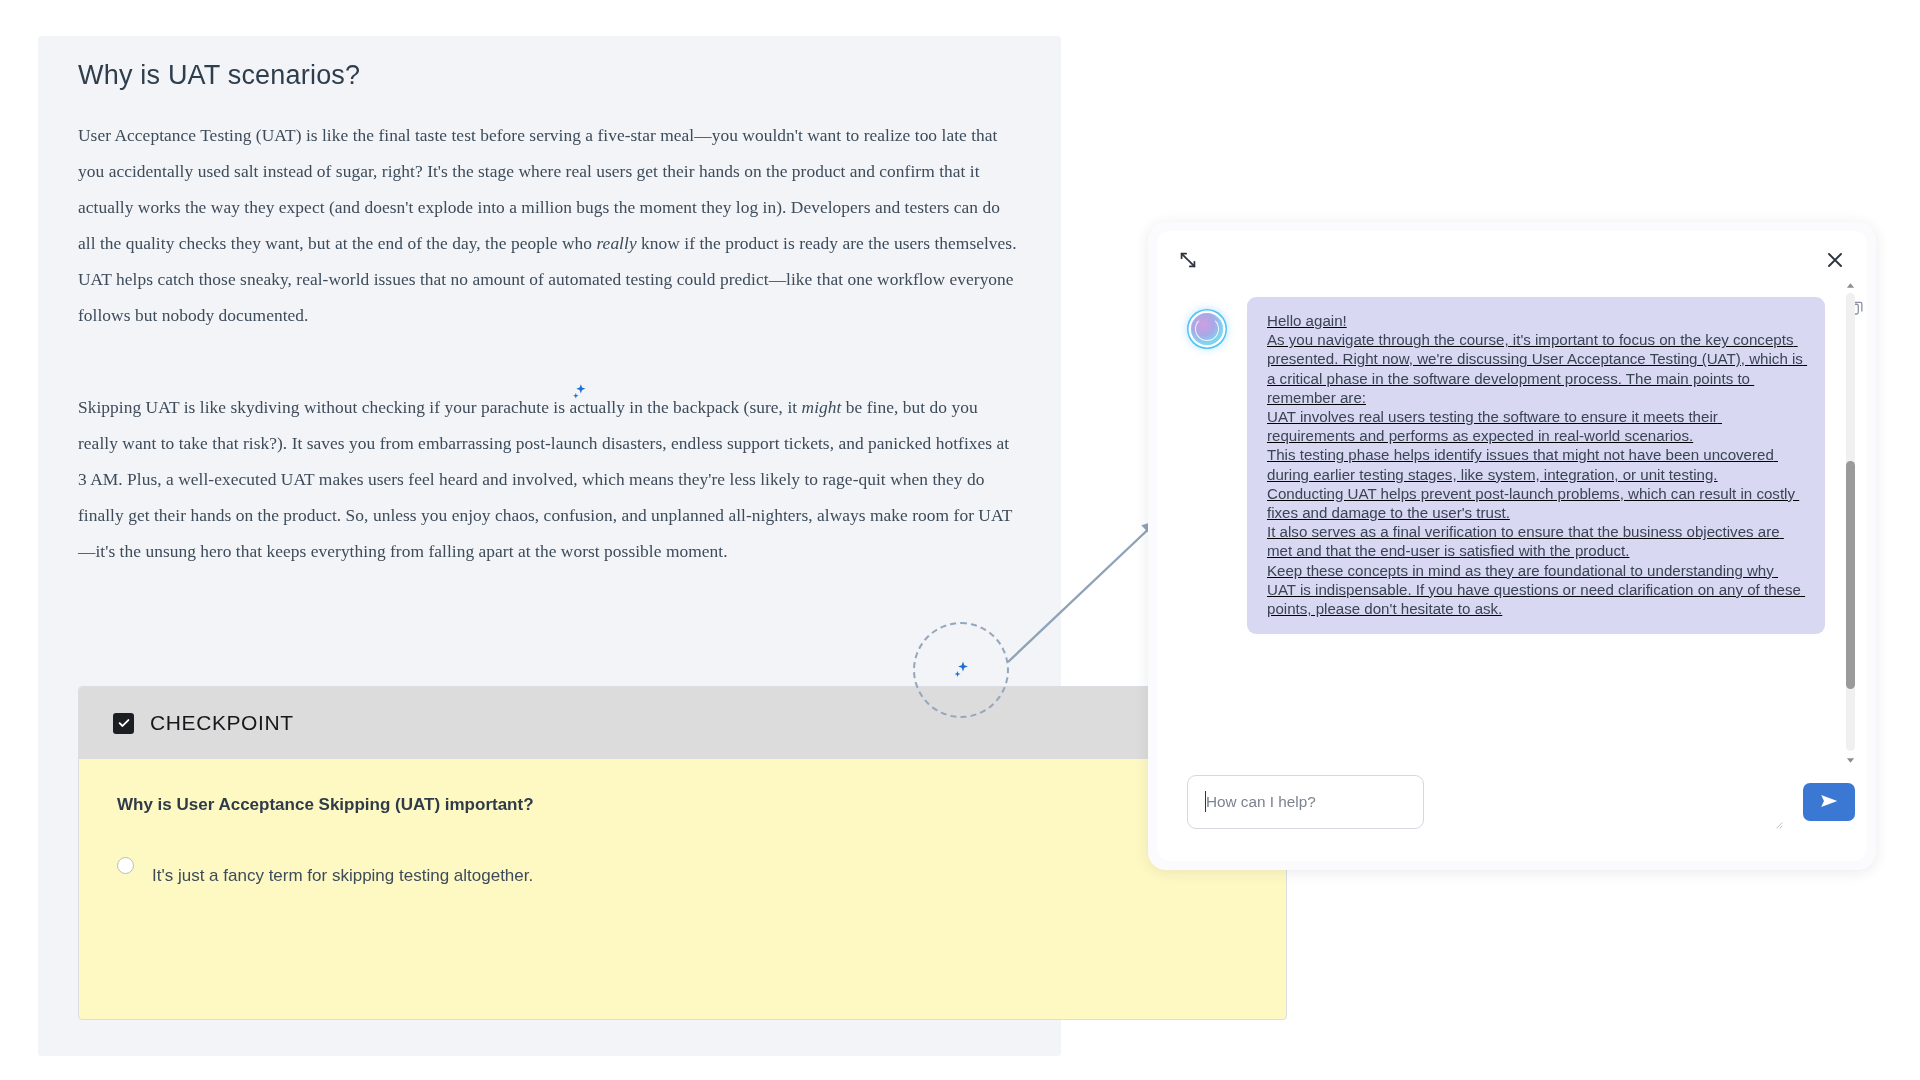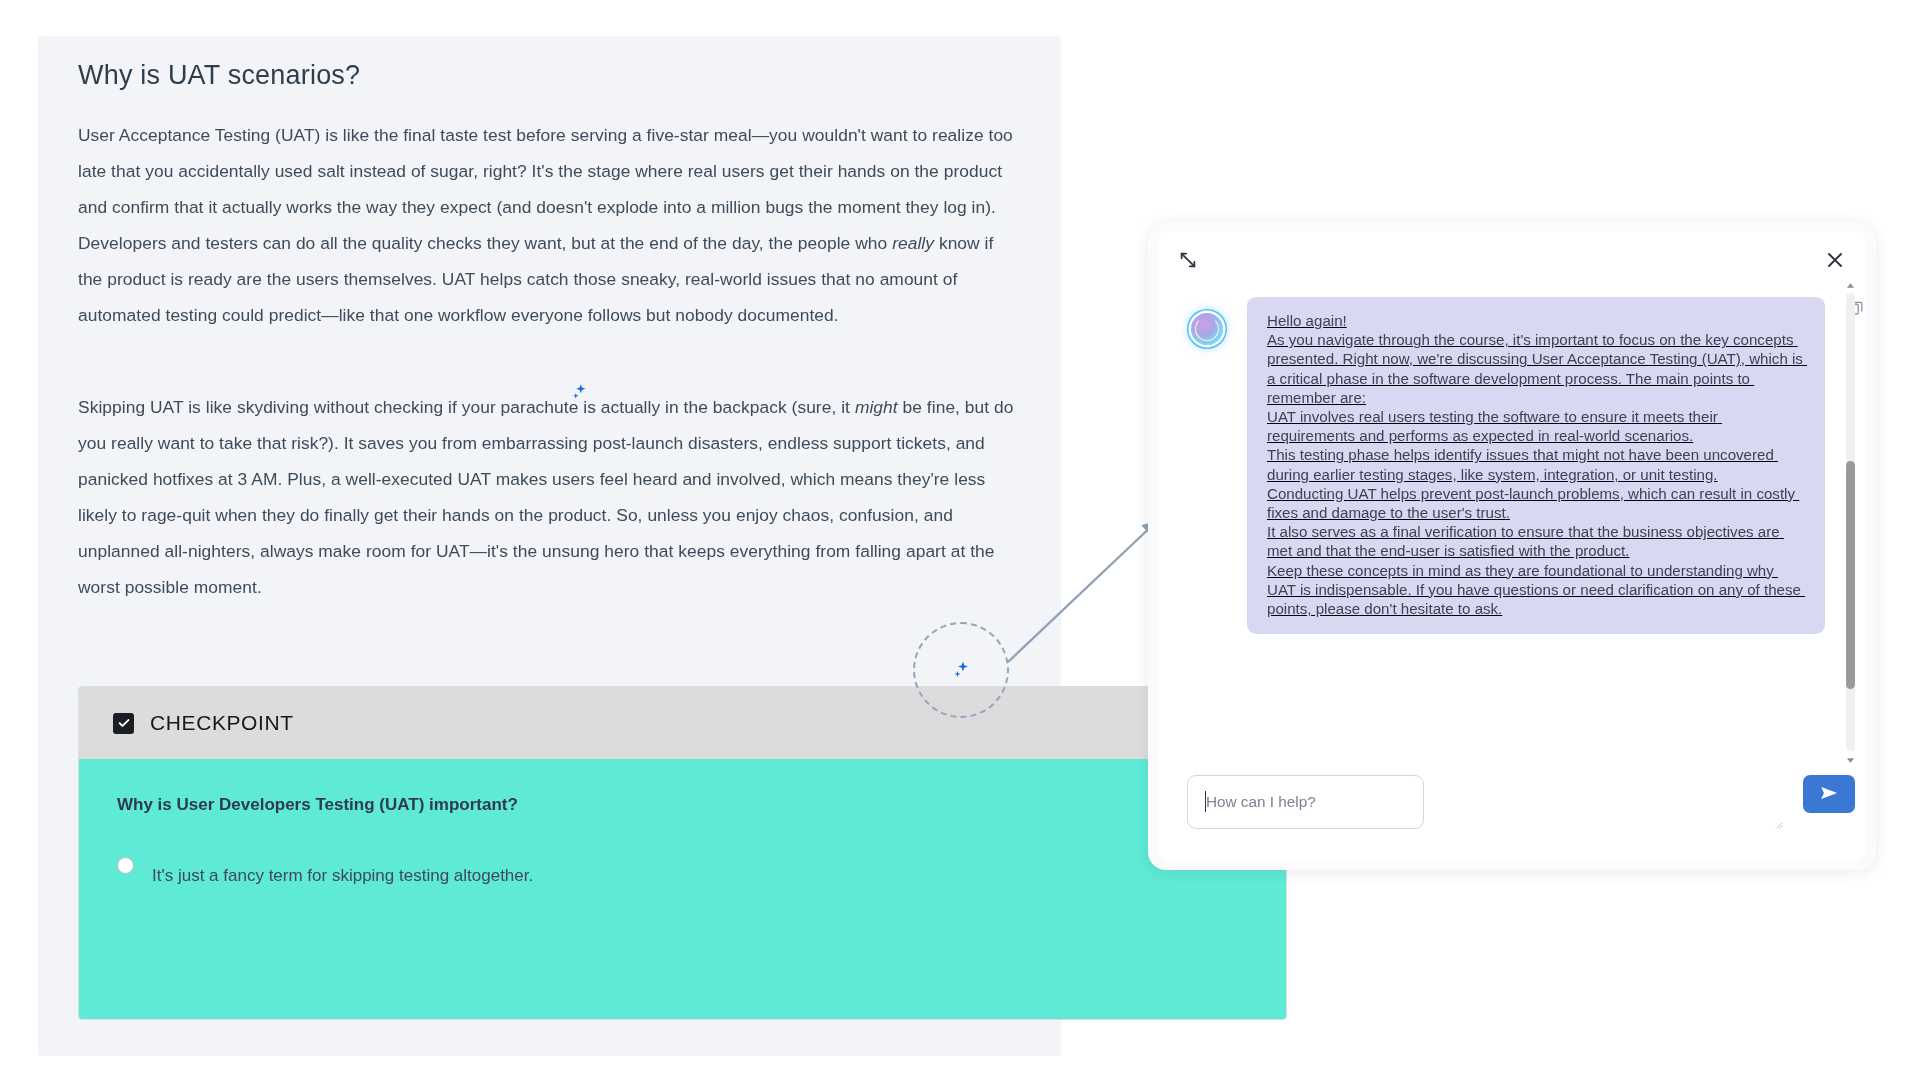--- a/index.html
+++ b/index.html
@@ -25,39 +25,40 @@
     font-weight: 400;
     color: #2f3e4d;
     letter-spacing: .2px;
     margin-bottom: 26px;
   }
   .lesson-para {
     font-size: 17.4px;
     line-height: 36px;
     color: #3d4b5a;
     letter-spacing: .05px;
+    font-family: Liberation Serif, serif;
   }
   .lesson-para em { font-style: italic; }
 
   
   .sparkle-inline {
     position: absolute;
     left: 530px; top: 345px;
     width: 22px; height: 22px;
   }
 
   
   .checkpoint {
     position: absolute;
     left: 40px; top: 650px;
     width: 1209px;
     border: 1px solid #dadde2;
     border-radius: 4px;
     overflow: hidden;
-    background: #5eead4;
+    background: #fef9c3;
   }
   .checkpoint-header {
     background: #dcdcdc;
     height: 72px;
     display: flex;
     align-items: center;
     padding: 0 34px;
   }
   .cp-checkbox {
     width: 21px; height: 21px;
@@ -214,21 +215,21 @@
   .scroll-arrow.up { top: 50px; }
   .scroll-arrow.down { top: 525px; }
 
   
   .input-row {
     position: absolute;
     left: 30px; bottom: 32px;
     width: 668px;
     height: 54px;
     display: flex;
-    align-items: flex-start;
+    align-items: center;
   }
   .chat-input {
     flex: 1;
     height: 54px;
     border: 1px solid #d4d7dd;
     border-radius: 9px;
     background: #ffffff;
     font-family: "Liberation Sans", sans-serif;
     font-size: 15.3px;
     color: #3a4453;
@@ -292,21 +293,21 @@
       <div class="checkpoint-header">
         <span class="cp-checkbox">
           <svg viewBox="0 0 16 16" width="14" height="14">
             <path d="M3 8.2 L6.3 11.4 L13 4.6" stroke="#ffffff" stroke-width="2.1" fill="none" stroke-linecap="round" stroke-linejoin="round"></path>
           </svg>
         </span>
         <span class="cp-label">CHECKPOINT</span>
       </div>
 
       <div class="checkpoint-body">
-        <div class="quiz-question">Why is User Developers Testing (UAT) important?</div>
+        <div class="quiz-question">Why is User Acceptance Skipping (UAT) important?</div>
 
         <label class="quiz-option">
           <span class="radio"></span>
           <span class="quiz-option-label">It's just a fancy term for skipping testing altogether.</span>
         </label>
 
       </div>
     </div>
   </div>
 

